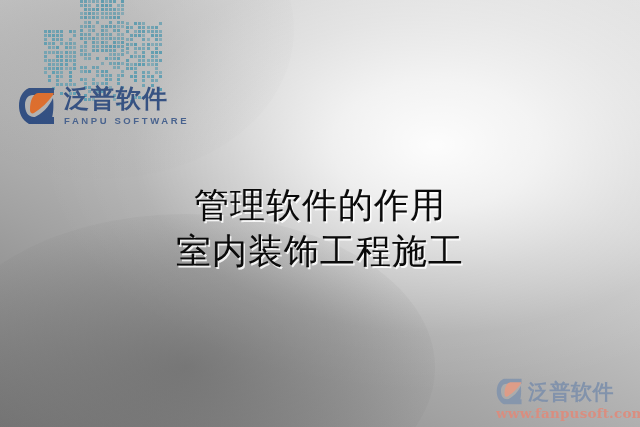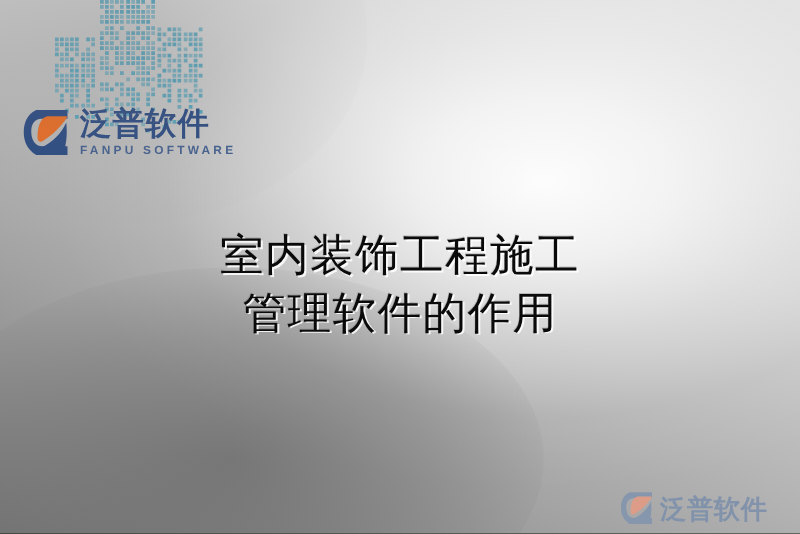--- a/index.html
+++ b/index.html
@@ -558,30 +558,31 @@
         <path d="M35 12 C31 21 24 28 15 32 L34 32 C35 28 36 21 35 12 Z" fill="#23447e"></path>
       </svg>
     </span>
     <span class="brand-words">
       <span class="brand-cn">泛普软件</span>
       <span class="brand-en">FANPU SOFTWARE</span>
     </span>
   </div>
 
   <div class="title-block">
+    <div class="title-line">管理软件的作用</div>
     <div class="title-line">室内装饰工程施工</div>
-    <div class="title-line">管理软件的作用</div>
   </div>
 
   <div class="watermark">
     <div class="wm-row">
       <span class="wm-mark">
         <svg viewBox="0 0 38 40" width="27" height="29" aria-hidden="true">
           <path d="M11 2 L36 2 L36 9 L15 9 C10 9 7 13 7 19 C7 26 10 31 16 31 L36 31 L36 38 L11 38 C4 34 1 27 1 20 C1 12 4 5 11 2 Z" fill="#8294ad"></path>
           <path d="M20 7 L35 7 C36 7 36 8 35 9 C30 16 24 22 16 27 C14 28 12 27 12 24 C12 14 15 8 20 7 Z" fill="#e59b84"></path>
           <path d="M35 12 C31 21 24 28 15 32 L34 32 C35 28 36 21 35 12 Z" fill="#8294ad"></path>
         </svg>
       </span>
       <span class="wm-cn">泛普软件</span>
     </div>
+    <div class="wm-url">www.fanpusoft.com</div>
   </div>
 
 </div>
 
 </body></html>

